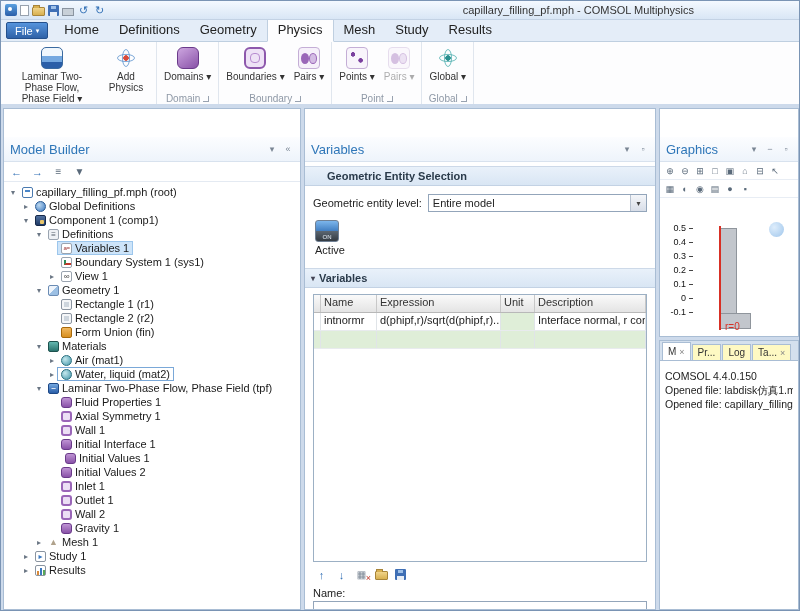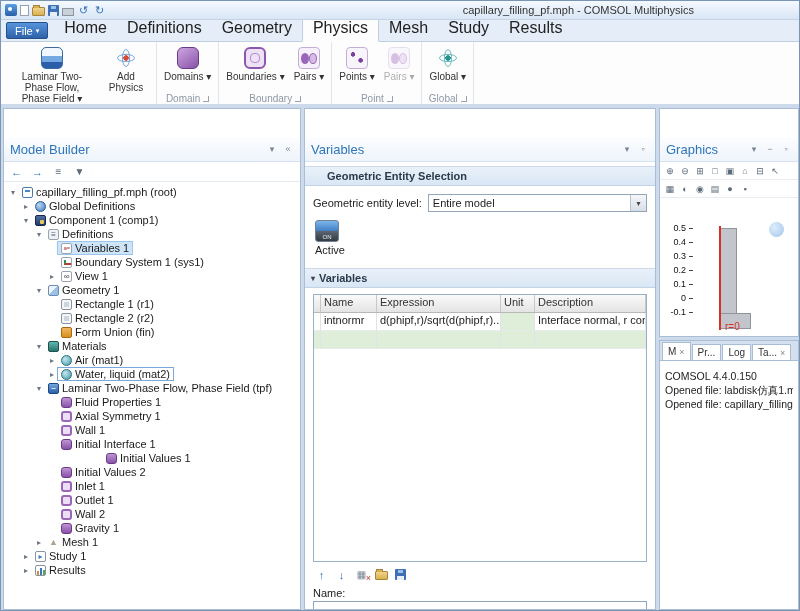--- a/index.html
+++ b/index.html
@@ -24,21 +24,21 @@
   .ic-print{width:12px;height:8px;background:#c8d0d8;border:1px solid #8a94a0;margin-top:3px;}
   .ic-undo,.ic-redo,.ic-back,.ic-forward,.ic-move-up,.ic-move-down{color:#2e6db4;font-size:11px;}
   .ic-delete-row{color:#7a8694;}
   .ic-delete-row::after{content:"×";position:absolute;right:-3px;bottom:-2px;color:#c0392b;font-size:9px;}
 
   
   .tabrow{height:21px;display:flex;align-items:flex-end;background:#e4edf8;border-bottom:1px solid #bfcfe0;padding-left:2px;}
   .filebtn{height:17px;margin:0 6px 2px 3px;background:linear-gradient(#5694dc,#2f62a8);color:#fff;border:1px solid #24508c;border-radius:2px;padding:0 8px;font-size:11px;display:flex;align-items:center;gap:3px;font-family:inherit;}
   .filebtn .darr{font-size:7px;}
   .tabs{display:flex;align-items:flex-end;}
-  .rtab{padding:3px 10px 4px;font-size:16px;color:#222;cursor:default;}
+  .rtab{padding:3px 10px 4px;font-size:13px;color:#222;cursor:default;}
   .rtab.active{background:#fdfdfe;border:1px solid #bfcfe0;border-bottom:1px solid #fdfdfe;margin-bottom:-1px;}
 
   
   .ribbon{height:64px;background:#fdfdfe;border-bottom:1px solid #b3c3d6;display:flex;padding-left:2px;}
   .rgroup{display:flex;flex-direction:column;border-right:1px solid #e0e6ee;padding:2px 3px 1px;}
   .rbuttons{flex:1;display:flex;gap:1px;}
   .rbtn{display:flex;flex-direction:column;align-items:center;padding:2px 4px 0;font-size:10px;line-height:11px;color:#333;text-align:center;border-radius:2px;}
   .rbtn.disabled{opacity:.4;}
   .rbtn.w88{width:84px;}
   .rbtn.w46{max-width:46px;}
@@ -150,21 +150,21 @@
   .ytick{position:absolute;left:2px;width:24px;text-align:right;font-size:9px;color:#111;}
   .ydash{position:absolute;left:29px;width:4px;height:1px;background:#444;}
   .geom-tall{position:absolute;left:60px;top:30px;width:17px;height:86px;background:#c2c6cc;border:1px solid #8f959c;box-sizing:border-box;}
   .geom-base{position:absolute;left:60px;top:115px;width:31px;height:16px;background:#c2c6cc;border:1px solid #8f959c;box-sizing:border-box;}
   .axisline{position:absolute;left:59px;top:28px;width:2px;height:104px;background:#d83025;}
   .r0{position:absolute;left:65px;top:123px;font-size:10px;color:#d83025;z-index:2;}
   .wmark{position:absolute;right:14px;top:24px;width:15px;height:15px;border-radius:50%;background:radial-gradient(circle at 35% 35%,#d8eafb,#8fbce8);opacity:.85;}
 
   
   .mtabs{height:19px;flex:0 0 auto;display:flex;align-items:flex-end;background:#d4e0ee;border-bottom:1px solid #a9bdd4;padding-left:2px;gap:1px;}
-  .mtab{display:flex;align-items:center;gap:3px;padding:0 5px;font-size:10px;background:#ffffff;border:1px solid #a9bdd4;border-bottom:none;height:16px;color:#333;box-sizing:border-box;}
+  .mtab{display:flex;align-items:center;gap:3px;padding:0 5px;font-size:10px;background:#fef9c3;border:1px solid #a9bdd4;border-bottom:none;height:16px;color:#333;box-sizing:border-box;}
   .mtab.active{background:#fff;height:18px;}
   .tclose{color:#888;font-size:9px;}
   .mbody{flex:1;background:#fff;padding:8px 5px 3px;font-size:10.5px;border-radius:32px;}
   .mline{height:14px;line-height:14px;white-space:nowrap;overflow:hidden;}
 </style>
 </head>
 <body>
 
 <div class="app">
 
@@ -415,21 +415,21 @@
               <span class="tlabel">Wall 1</span>
             </span>
           </div>
           <div class="tnode" style="padding-left: 43px;">
             <span class="tex"></span>
             <span class="twrap">
               <span class="ti ti-domain"></span>
               <span class="tlabel">Initial Interface 1</span>
             </span>
           </div>
-          <div class="tnode" style="padding-left: 47px; margin-left: 41px;">
+          <div class="tnode" style="padding-left: 47px;">
             <span class="tex"></span>
             <span class="twrap">
               <span class="ti ti-domain"></span>
               <span class="tlabel">Initial Values 1</span>
             </span>
           </div>
           <div class="tnode" style="padding-left: 43px; align-items: flex-end;">
             <span class="tex"></span>
             <span class="twrap">
               <span class="ti ti-domain"></span>

